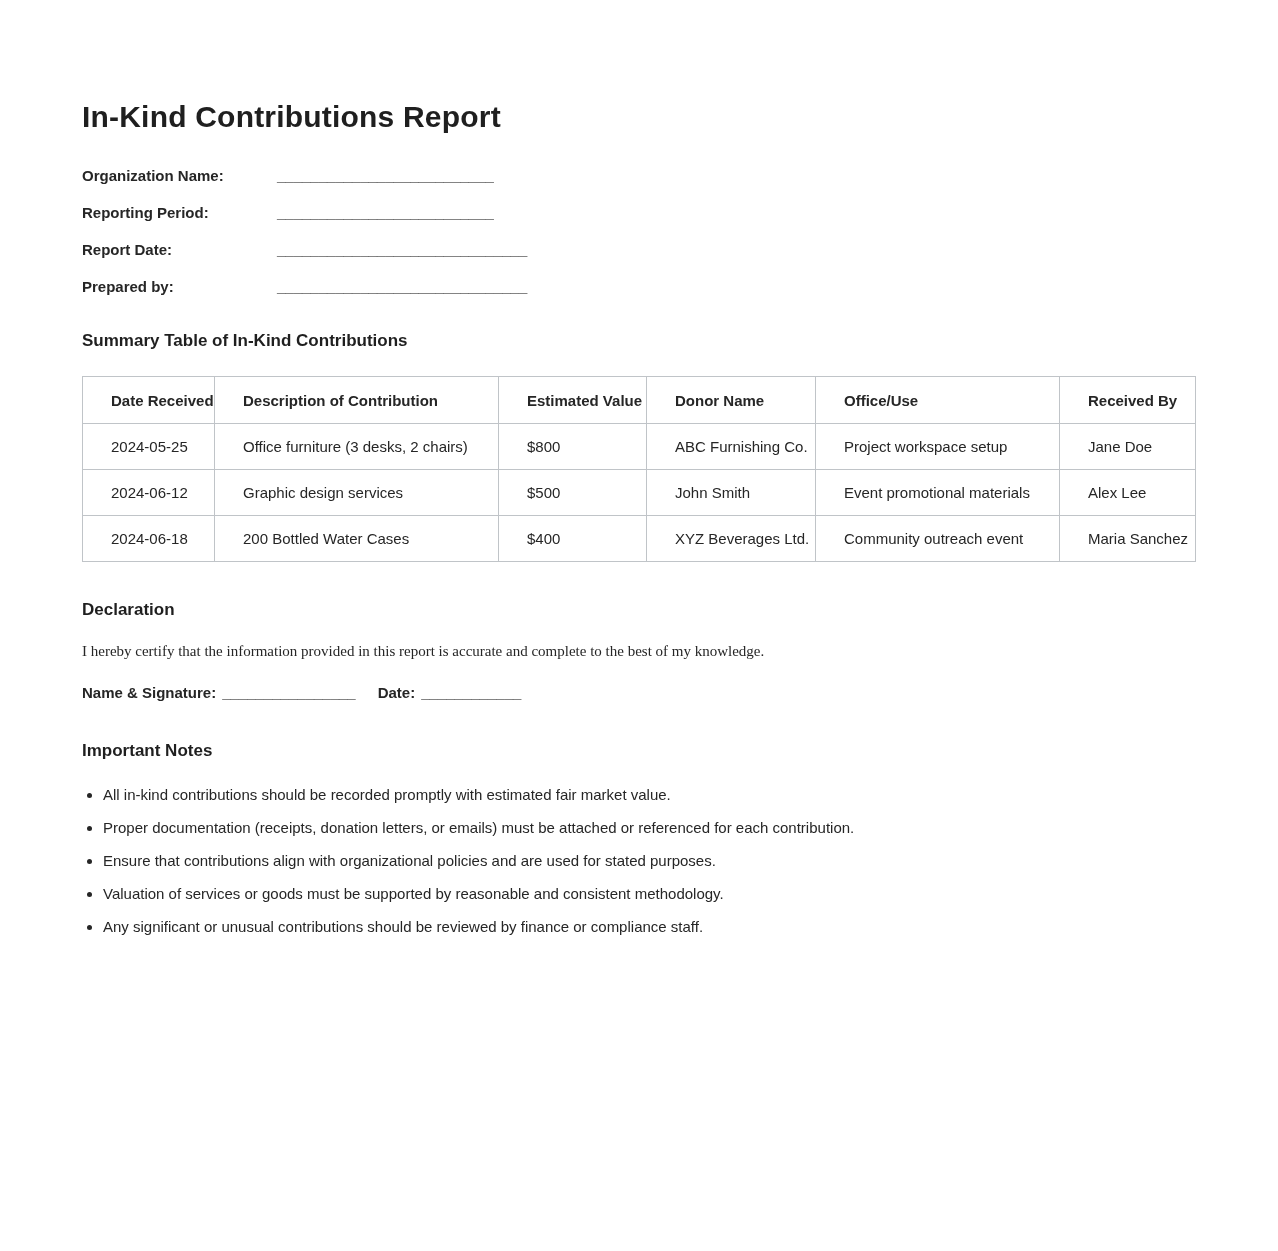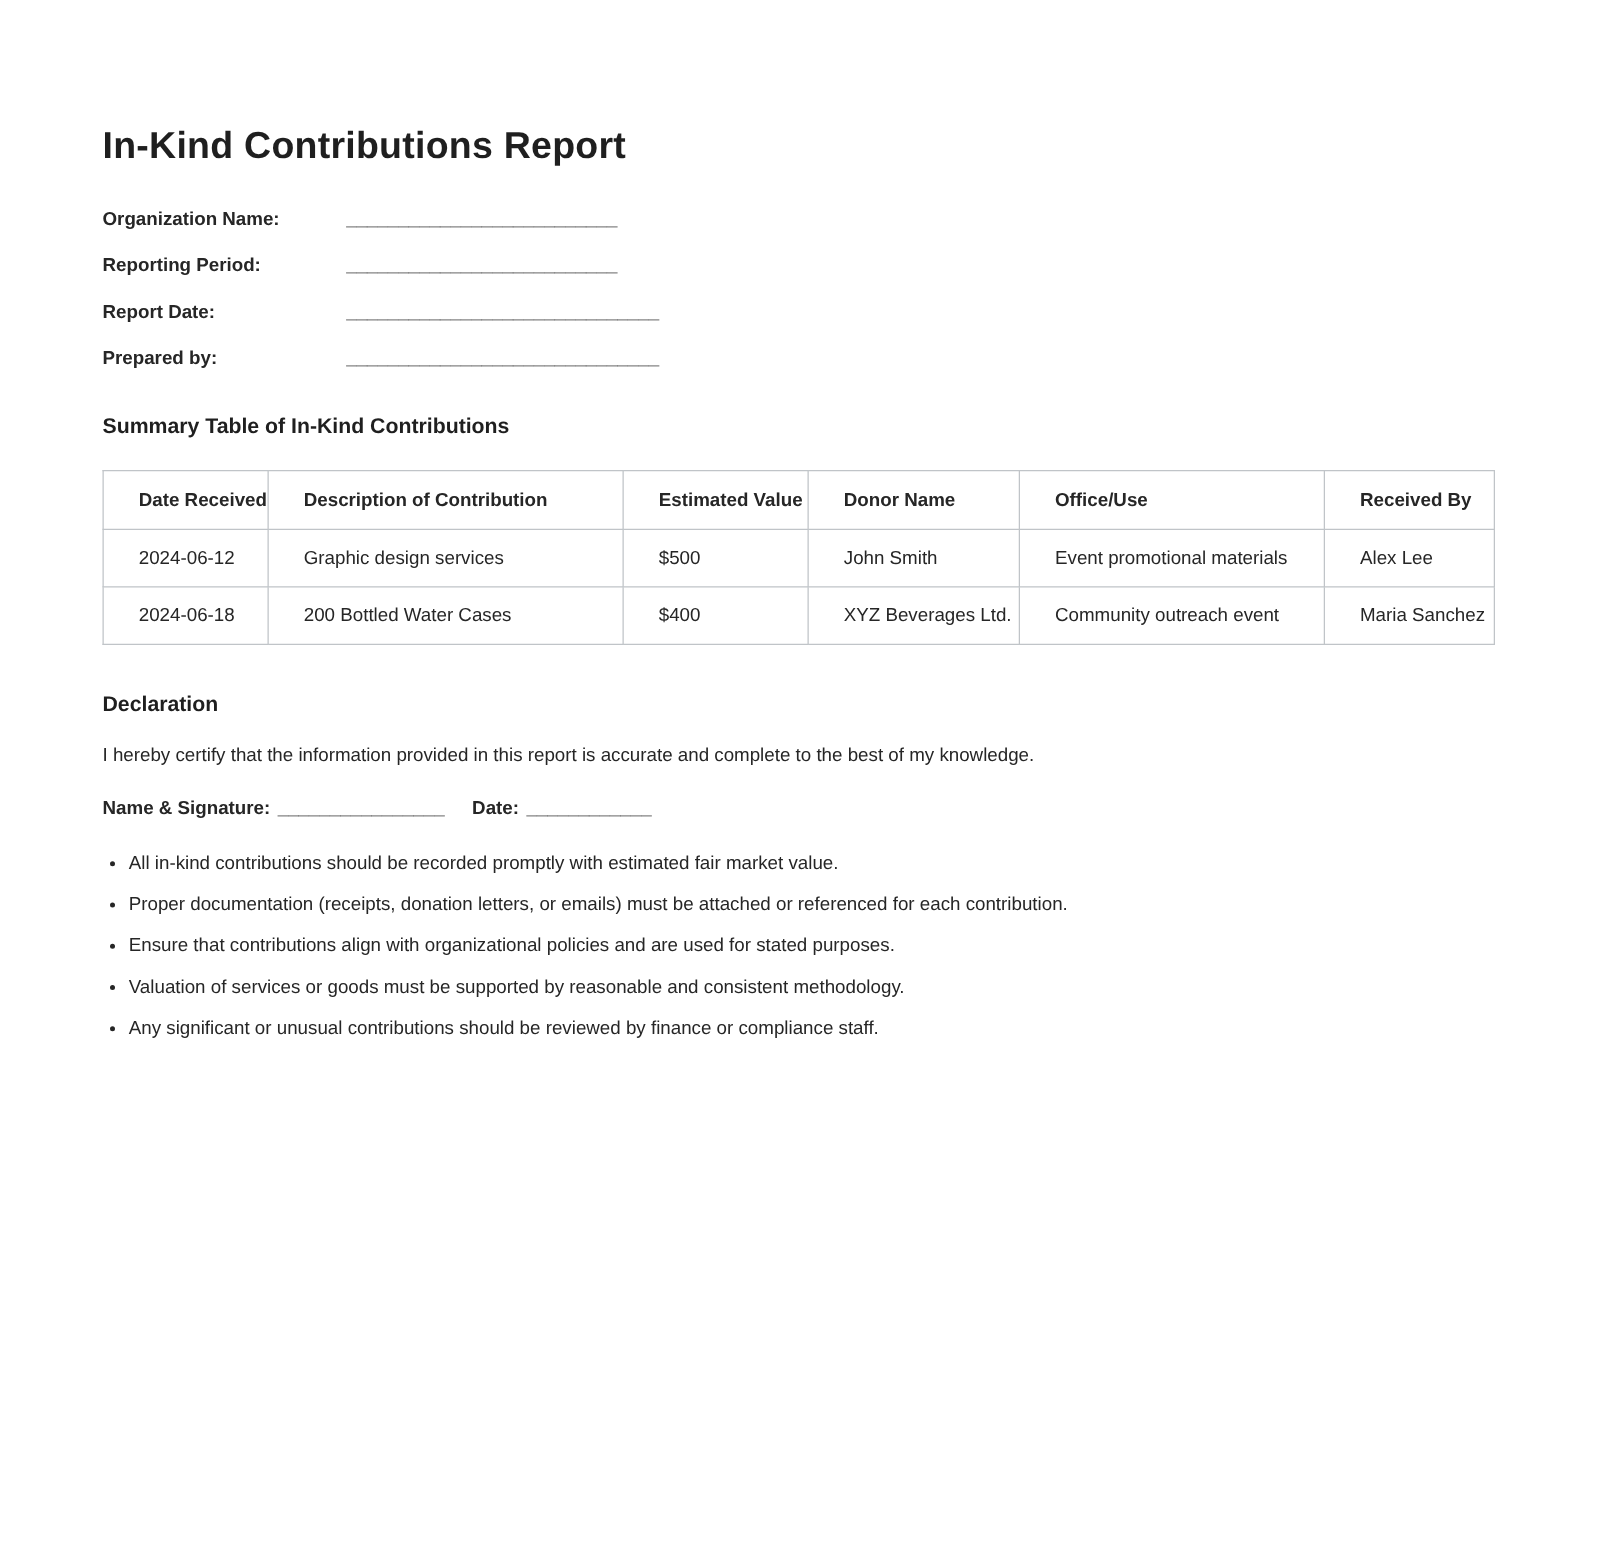--- a/index.html
+++ b/index.html
@@ -67,20 +67,21 @@
   table.contrib-table th {
     font-weight: 700;
     height: 47px;
   }
   table.contrib-table td { height: 46px; }
   .declaration-heading { margin-top: 38px; }
   .declaration-text {
     margin-top: 21px;
     font-size: 15px;
     line-height: 20px;
+    font-family: Liberation Serif, serif;
   }
   .signature-row {
     margin-top: 22px;
     font-size: 15px;
     line-height: 20px;
   }
   .sig-label, .date-label { font-weight: 700; }
   .sig-line, .date-line { font-weight: 700; white-space: pre; margin-left: 6px; }
   .date-label { margin-left: 22px; }
   .notes-heading { margin-top: 38px; }
@@ -138,20 +139,28 @@
         <th>Date Received</th>
         <th>Description of Contribution</th>
         <th>Estimated Value</th>
         <th>Donor Name</th>
         <th>Office/Use</th>
         <th>Received By</th>
       </tr>
     </thead>
     <tbody>
       <tr>
+        <td>2024-05-25</td>
+        <td>Office furniture (3 desks, 2 chairs)</td>
+        <td>$800</td>
+        <td>ABC Furnishing Co.</td>
+        <td>Project workspace setup</td>
+        <td>Jane Doe</td>
+      </tr>
+      <tr>
         <td>2024-06-12</td>
         <td>Graphic design services</td>
         <td>$500</td>
         <td>John Smith</td>
         <td>Event promotional materials</td>
         <td>Alex Lee</td>
       </tr>
       <tr>
         <td>2024-06-18</td>
         <td>200 Bottled Water Cases</td>
@@ -164,20 +173,21 @@
   </table>
 
   <h2 class="section-heading declaration-heading">Declaration</h2>
 
   <p class="declaration-text">I hereby certify that the information provided in this report is accurate and complete to the best of my knowledge.</p>
 
   <div class="signature-row">
     <span class="sig-label">Name &amp; Signature:</span><span class="sig-line">________________</span><span class="date-label">Date:</span><span class="date-line">____________</span>
   </div>
 
+  <h2 class="section-heading notes-heading">Important Notes</h2>
 
   <ul class="notes-list">
     <li>All in-kind contributions should be recorded promptly with estimated fair market value.</li>
     <li>Proper documentation (receipts, donation letters, or emails) must be attached or referenced for each contribution.</li>
     <li>Ensure that contributions align with organizational policies and are used for stated purposes.</li>
     <li>Valuation of services or goods must be supported by reasonable and consistent methodology.</li>
     <li>Any significant or unusual contributions should be reviewed by finance or compliance staff.</li>
   </ul>
 
 </div>

